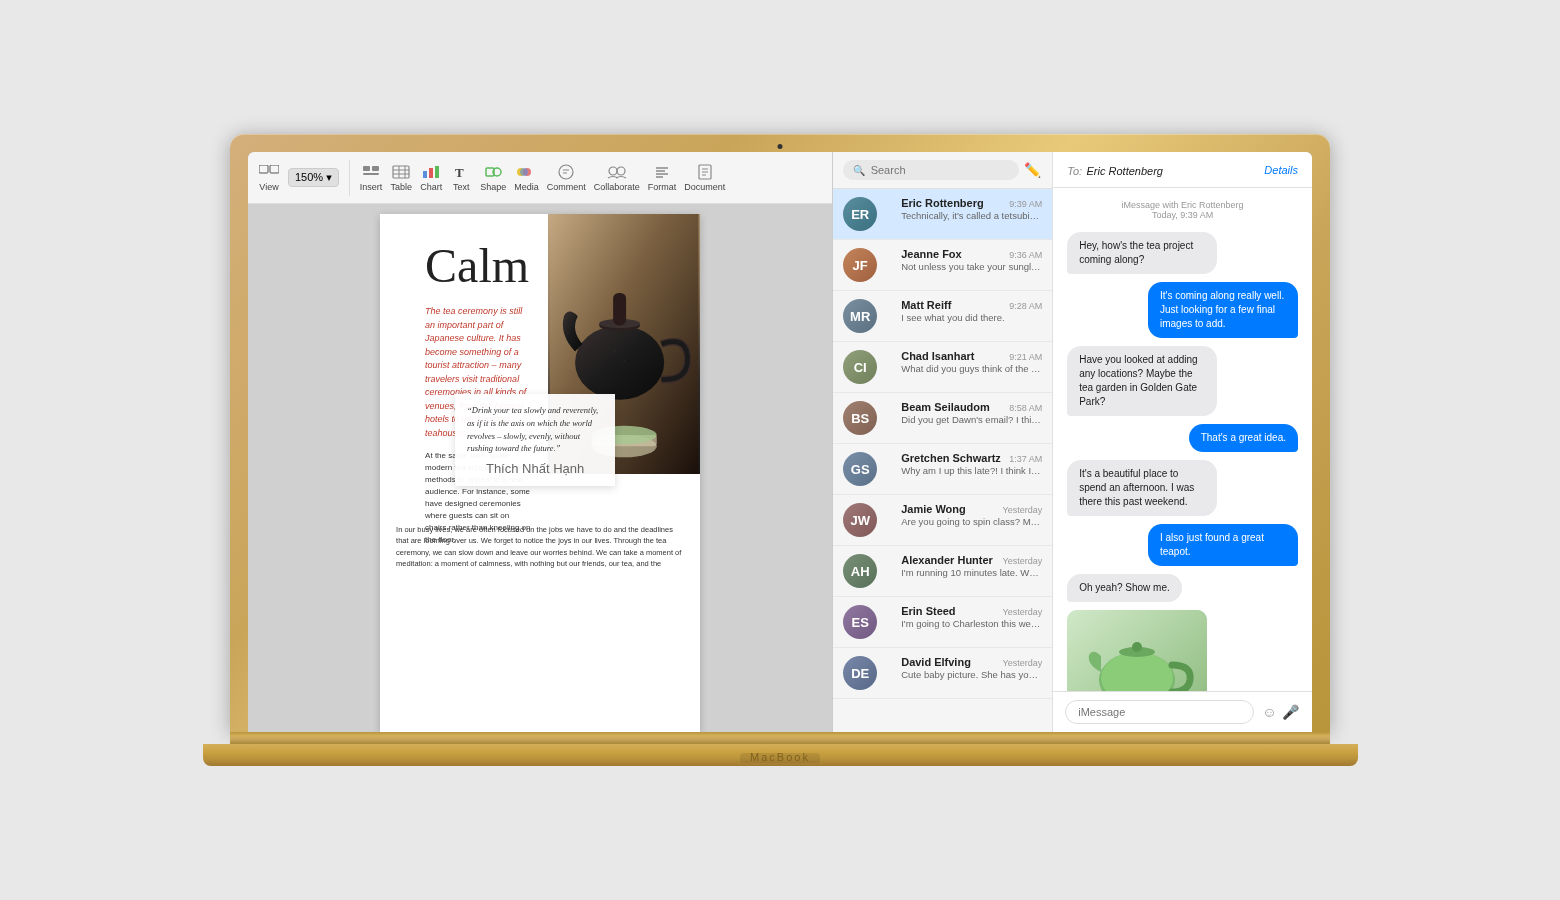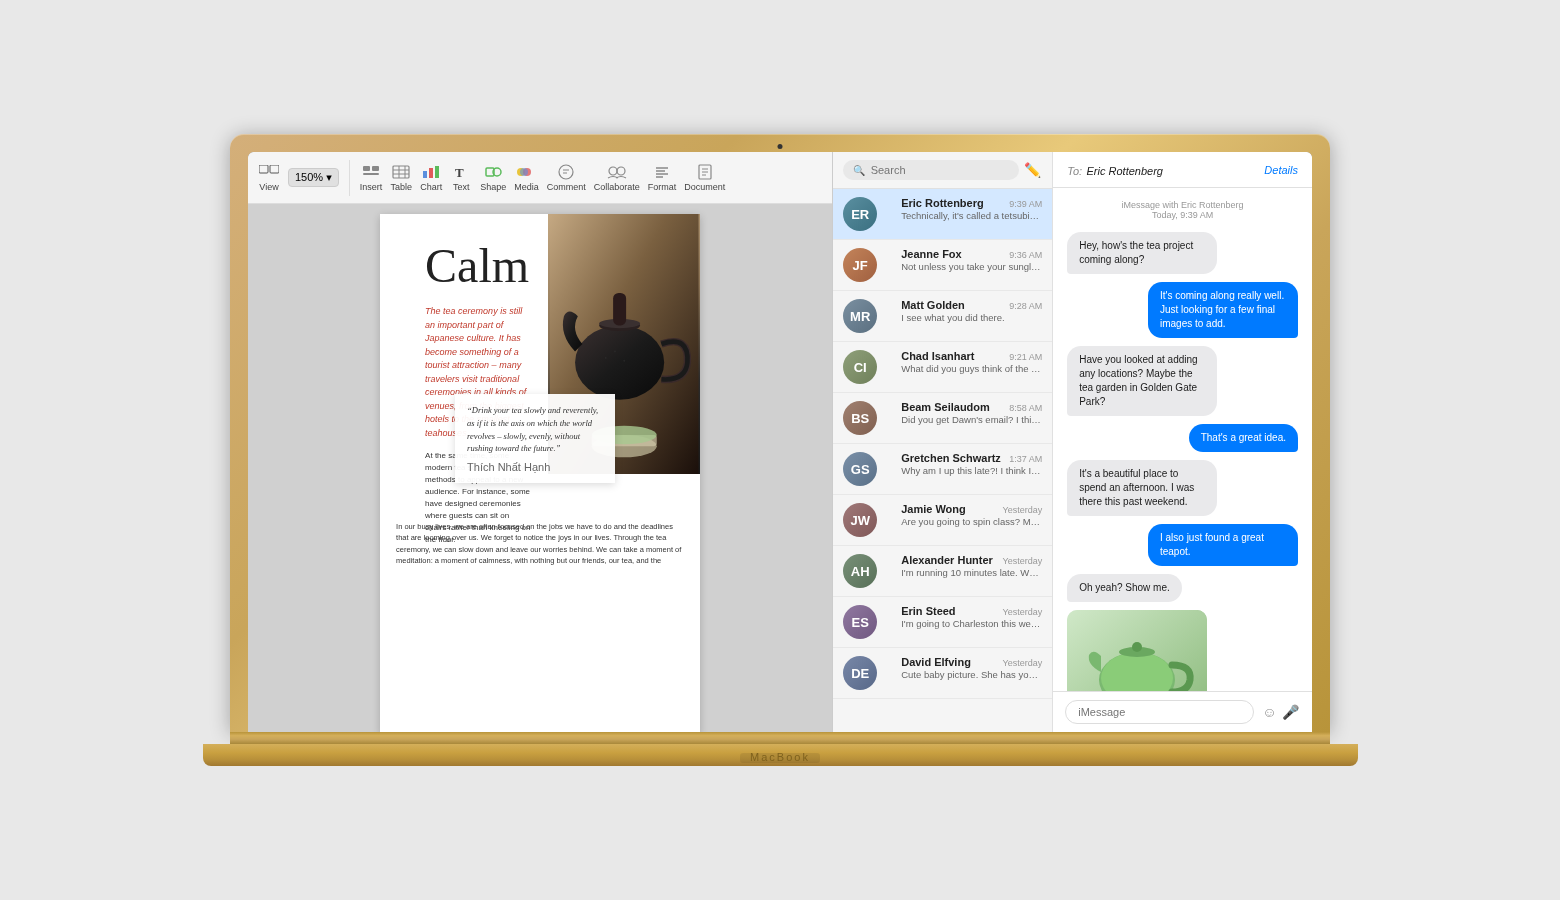--- a/index.html
+++ b/index.html
@@ -168,23 +168,23 @@
 
     .quote-text {
       font-size: 8.5px;
       font-style: italic;
       color: #333;
       line-height: 1.5;
       font-family: Georgia, serif;
     }
 
     .quote-author {
-      font-size: 11px;
+      font-size: 13px;
       color: #666;
-      text-align: left;
+      text-align: center;
       margin-top: 6px;
     }
 
     .page-body-lower {
       clear: both;
       padding: 8px 16px;
       font-size: 7.5px;
       color: #333;
       line-height: 1.5;
     }
@@ -724,21 +724,21 @@
           <span class="conv-name">Jeanne Fox</span>
           <span class="conv-time">9:36 AM</span>
         </div>
         <div class="conv-preview">Not unless you take your sunglasses off first.</div>
       </div>
     </div>
               <div class="conversation-item">
       <div class="avatar av-matt">MR</div>
       <div class="conv-content">
         <div class="conv-header">
-          <span class="conv-name">Matt Golden</span>
+          <span class="conv-name">Matt Reiff</span>
           <span class="conv-time">9:28 AM</span>
         </div>
         <div class="conv-preview">I see what you did there.</div>
       </div>
     </div>
               <div class="conversation-item">
       <div class="avatar av-chad">CI</div>
       <div class="conv-content">
         <div class="conv-header">
           <span class="conv-name">Chad Isanhart</span>

